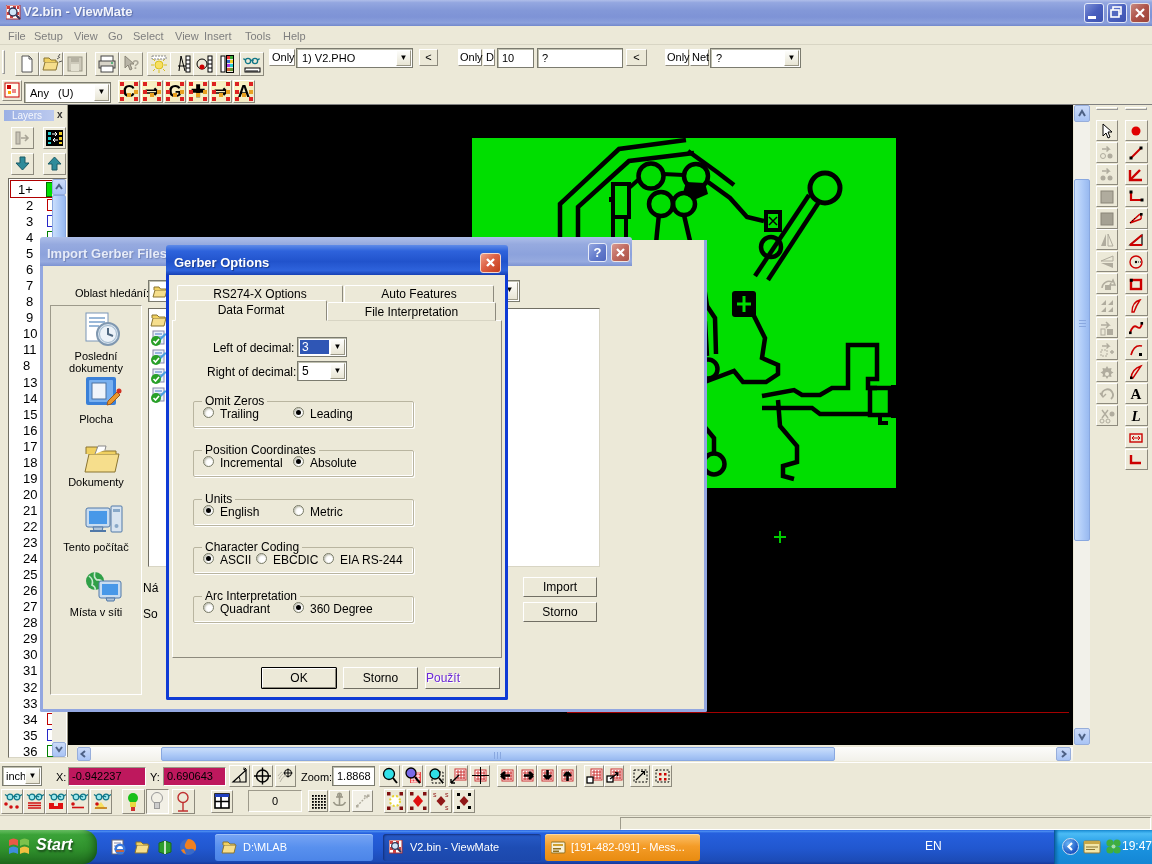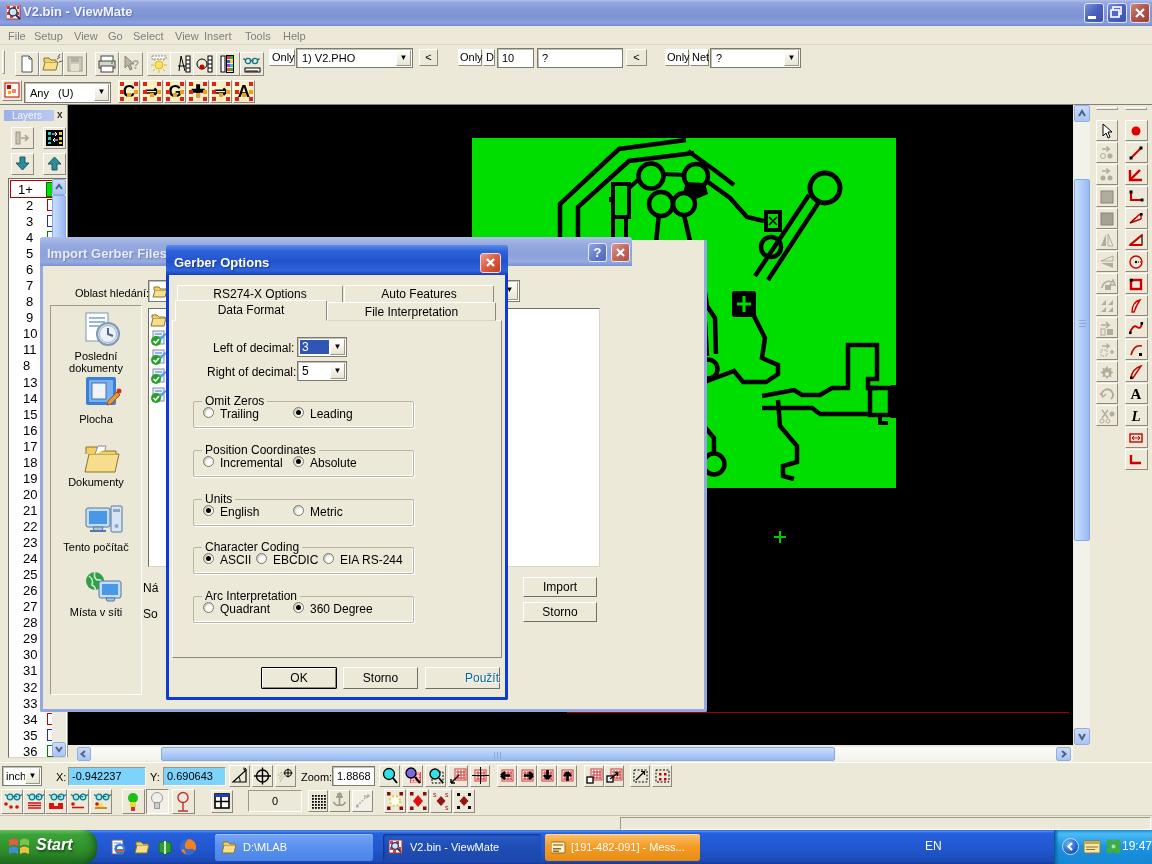--- a/index.html
+++ b/index.html
@@ -1,19 +1,19 @@
 <!DOCTYPE html>
 <html><head>
 <meta charset="utf-8">
 <style>
 *{margin:0;padding:0;box-sizing:border-box}
 html,body{width:1152px;height:864px;overflow:hidden}
 body{position:relative;font-family:"Liberation Sans",sans-serif;font-size:11px;background:#ECE9D8;color:#000}
 .abs{position:absolute}
-.raised{background:#7dd3fc;border:1px solid;border-color:#FFFFFF #ACA899 #ACA899 #FFFFFF;box-shadow:1px 1px 0 #716F64}
+.raised{background:#be185d;border:1px solid;border-color:#FFFFFF #ACA899 #ACA899 #FFFFFF;box-shadow:1px 1px 0 #716F64}
 .raised2{background:#ECE9D8;border:1px solid;border-color:#FFFFFF #716F64 #716F64 #FFFFFF}
 .groupbox{border:1px solid #B9B5A0;border-radius:2px;box-shadow:1px 1px 0 #fff, inset -1px -1px 0 #fff}
 .glabel{position:absolute;top:-8px;left:8px;background:#ECE9D8;padding:0 3px}
 .radio{display:inline-block;width:11px;height:11px;border-radius:50%;background:#fff;border:1px solid #787A66;box-shadow:inset 1px 1px 2px #b9b9a9;vertical-align:-2px}
 .radio.on::after{content:"";display:block;width:5px;height:5px;border-radius:50%;background:#000;margin:2px 0 0 2px}
 .tbbtn{position:absolute;background:#ECE9D8;border:1px solid;border-color:#FFFFFF #8d8a7d #8d8a7d #FFFFFF}
 .combo{position:absolute;background:#fff;border:1px solid #7b7b6f;box-shadow:inset 1px 1px 0 #c0c0b0}
 .cbarrow{position:absolute;right:1px;top:1px;bottom:1px;width:15px;background:linear-gradient(#fdfdfb,#e8e5d4);border:1px solid;border-color:#fff #9a9786 #9a9786 #fff;font-size:8px;text-align:center;color:#000;line-height:14px}
 .tc{font-size:17px;text-align:center;line-height:21px;color:#000;background:#ECE9D8 radial-gradient(circle at 30% 40%,#fdf6c8 0%,#f4edc0 60%,#ECE9D8 100%)}
 .tc::before,.tc::after{content:"";position:absolute;width:4px;height:4px;background:#d22}
@@ -1042,15 +1042,15 @@
       <span class="radio" style="position:absolute;left:9px;top:5px"></span>
         <span class="abs" style="left:26px;top:5px">Quadrant</span>
       <span class="radio on" style="position:absolute;left:99px;top:5px"></span>
         <span class="abs" style="left:116px;top:5px">360 Degree</span>
     </div>
 
     <div class="abs" style="left:92px;top:392px;width:76px;height:22px;background:#ECE9D8;border:1px solid #000;border-radius:1px">
         <div style="position:absolute;inset:0;border:1px solid;border-color:#fff #8d8a7d #8d8a7d #fff;text-align:center;line-height:19px">OK</div>
       </div>
     <div class="abs raised2" style="left:174px;top:392px;width:75px;height:22px;text-align:center;line-height:20px">Storno</div>
-    <div class="abs raised2" style="left:256px;top:392px;width:75px;height:22px;text-align:right;line-height:20px;color:#0369a1;text-shadow:1px 1px 0 #fff">Použít</div>
+    <div class="abs raised2" style="left:256px;top:392px;width:75px;height:22px;text-align:left;line-height:20px;color:#6d28d9;text-shadow:1px 1px 0 #fff">Použít</div>
   </div>
 </div>
 
 </body></html>

